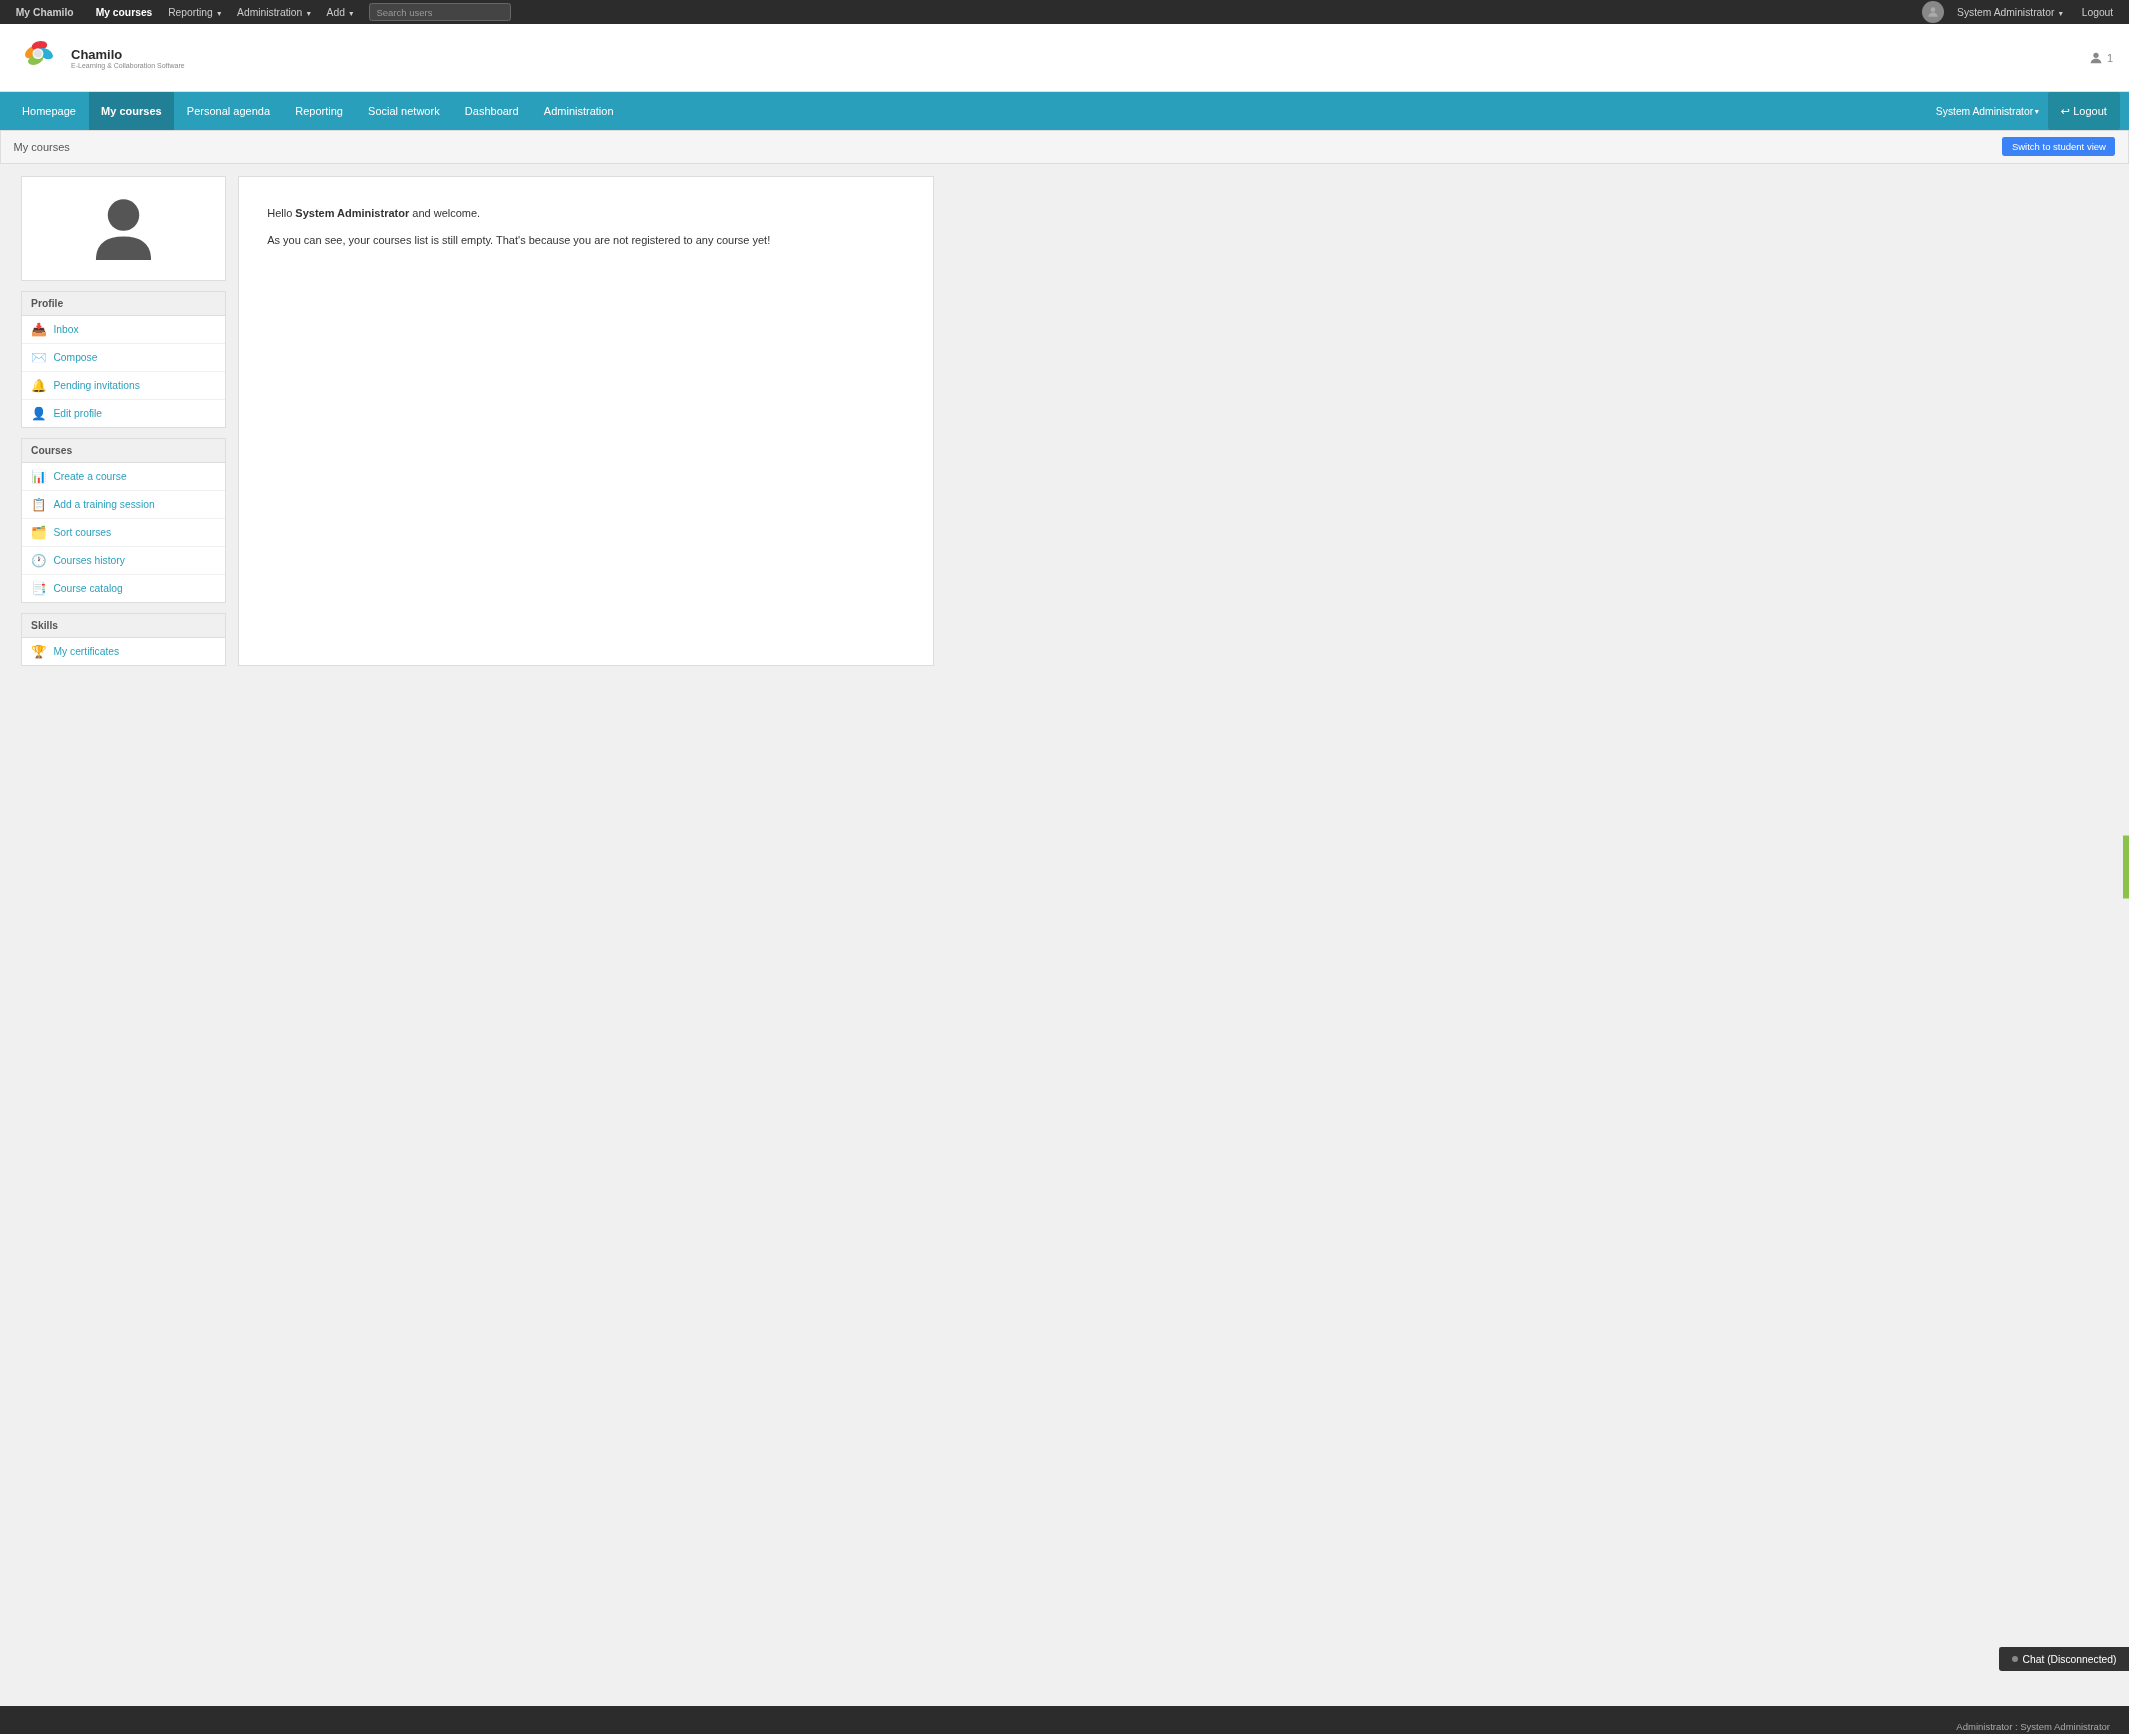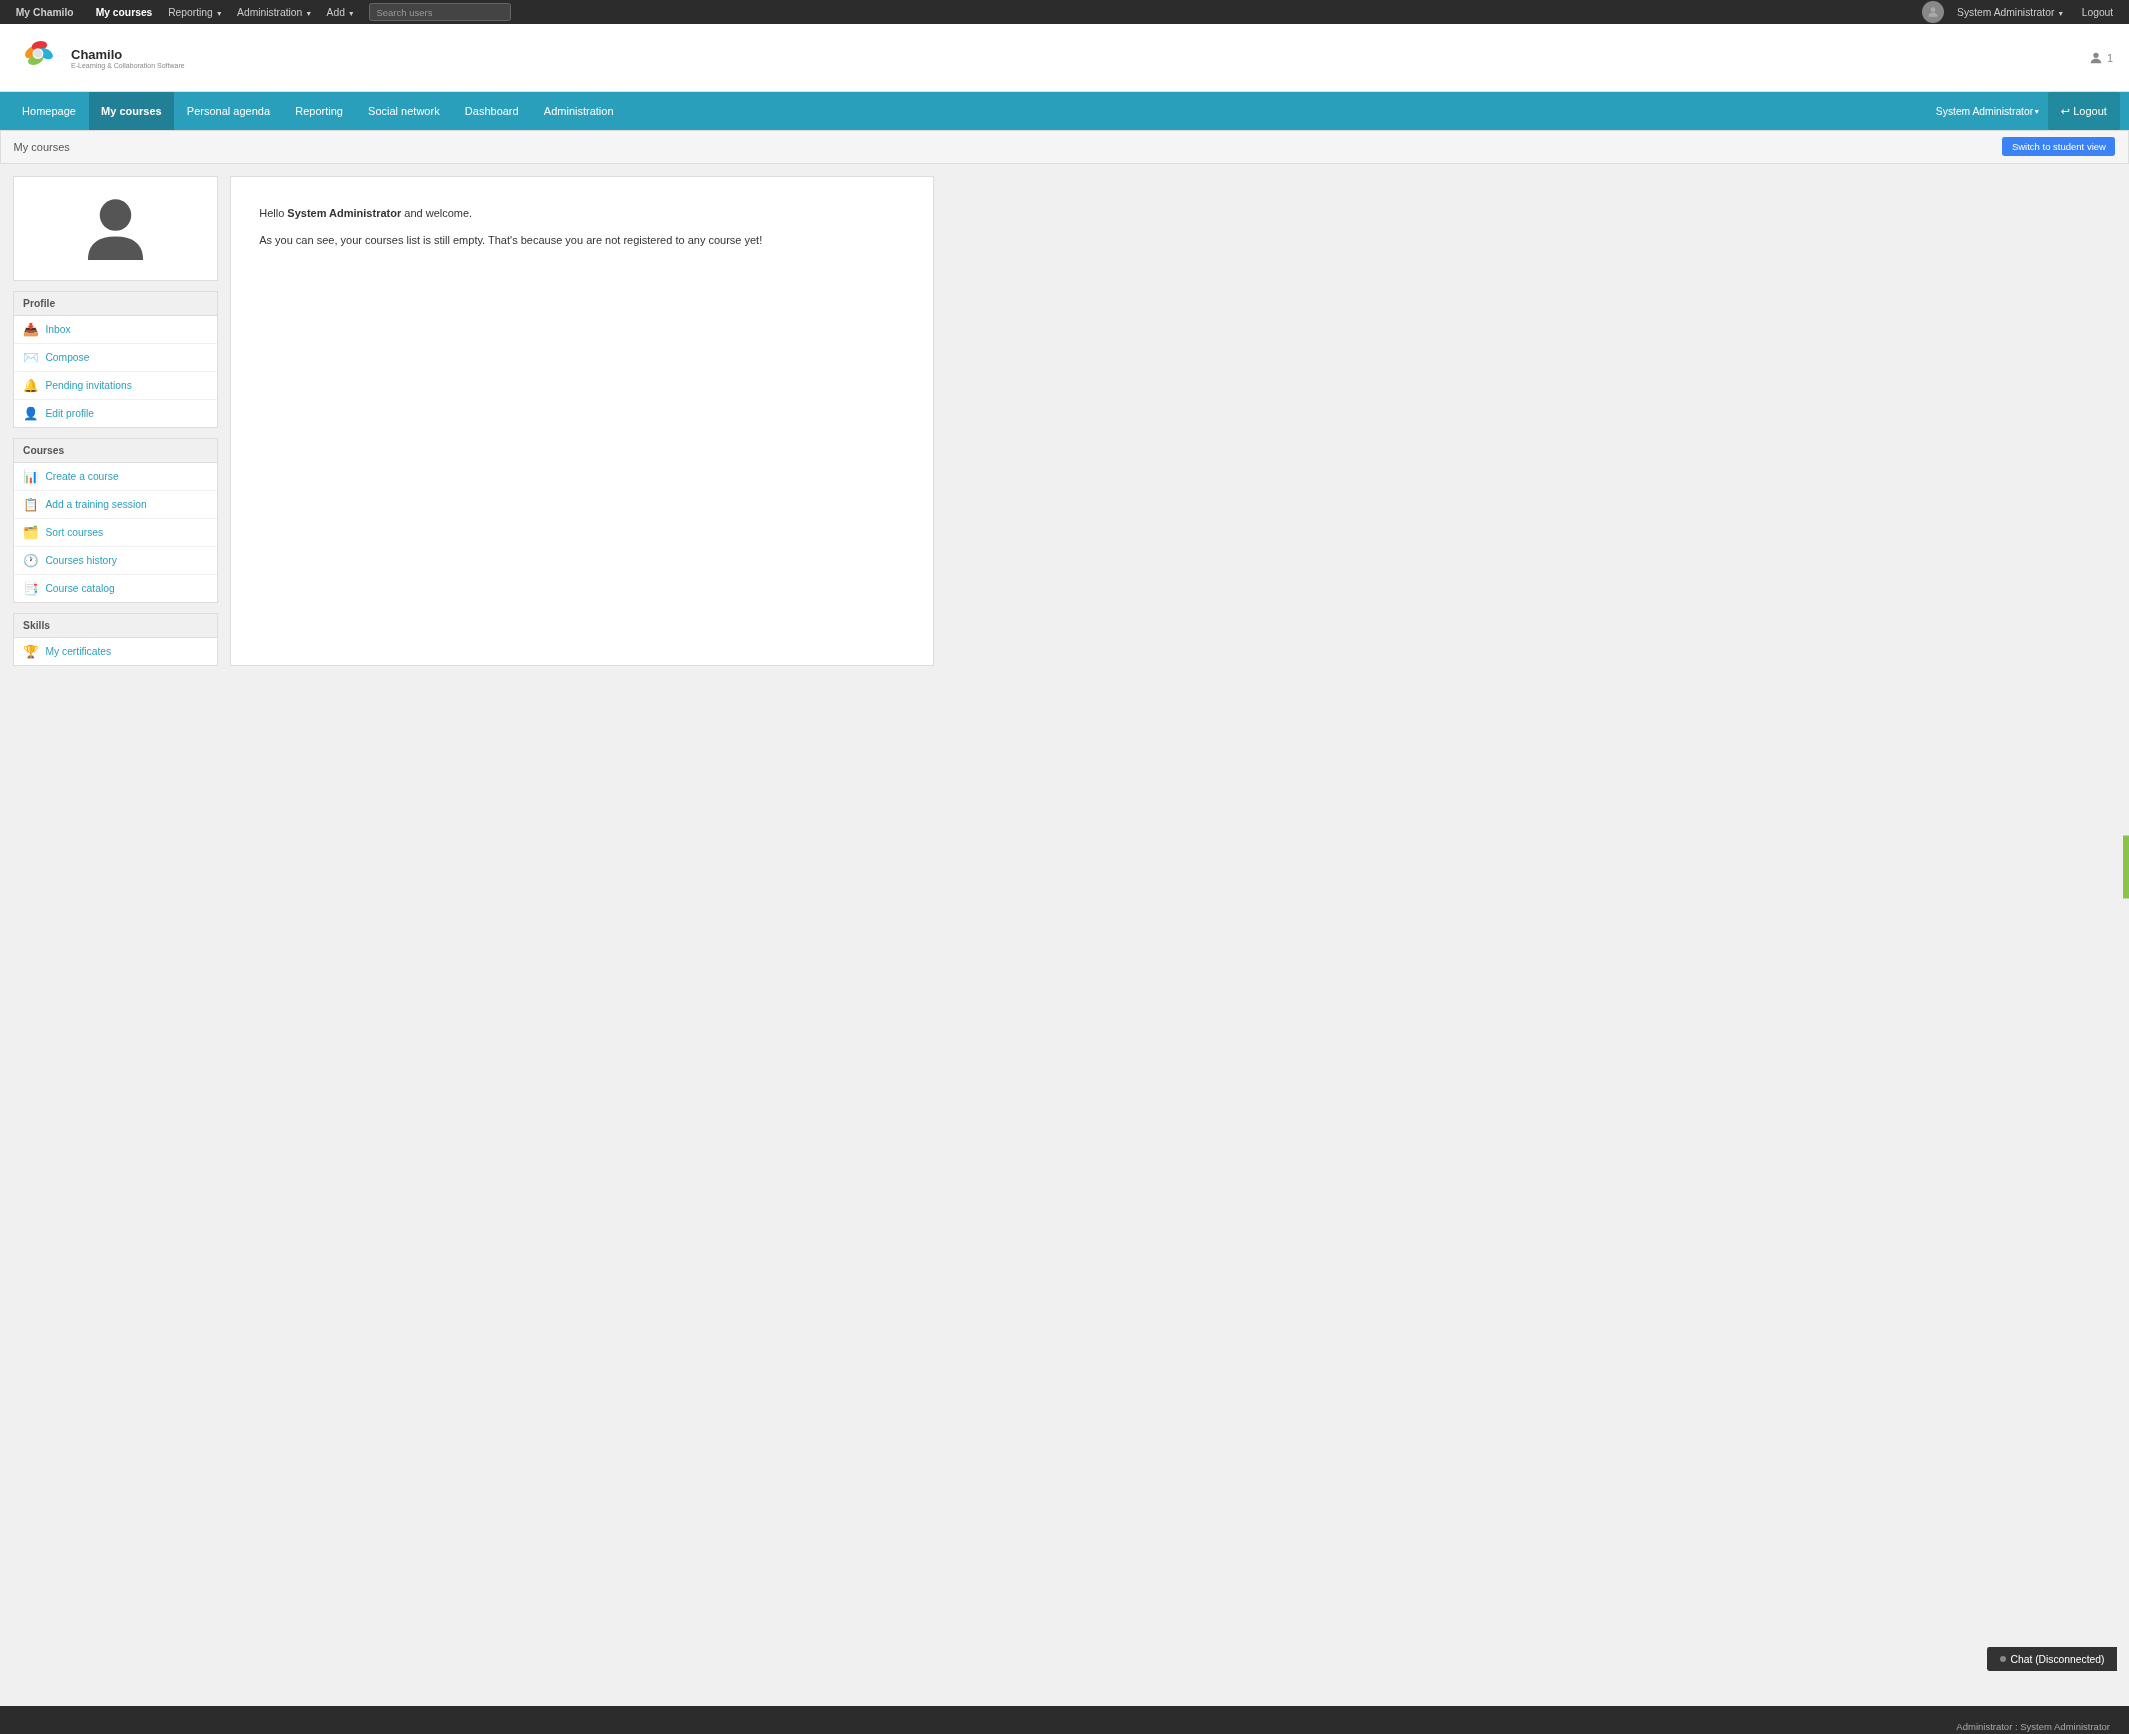--- a/index.html
+++ b/index.html
@@ -109,20 +109,21 @@
       display: flex;
       padding: 12.6px;
       gap: 12.6px;
       max-width: 947px;
     }
 
     
     .sidebar {
       width: 205px;
       flex-shrink: 0;
+      margin-left: 8px;
     }
     .sidebar-avatar-box {
       background: #fff;
       border: 0.8px solid #ddd;
       padding: 16px;
       display: flex;
       justify-content: center;
       align-items: center;
       margin-bottom: 0;
     }
@@ -172,21 +173,21 @@
       border: 0.8px solid #ddd;
       padding: 28px;
     }
     .welcome-text { font-size: 11px; line-height: 1.6; color: #333; margin-bottom: 9.5px; }
     .welcome-text strong { font-weight: bold; }
 
     
     .chat-widget {
       position: fixed;
       bottom: 63px;
-      right: 12px;
+      right: 0;
       background: #333;
       color: #fff;
       padding: 6.3px 12.6px;
       font-size: 10.3px;
       display: flex;
       align-items: center;
       gap: 4.7px;
       border-radius: 2.4px 0 0 2.4px;
       cursor: pointer;
     }

